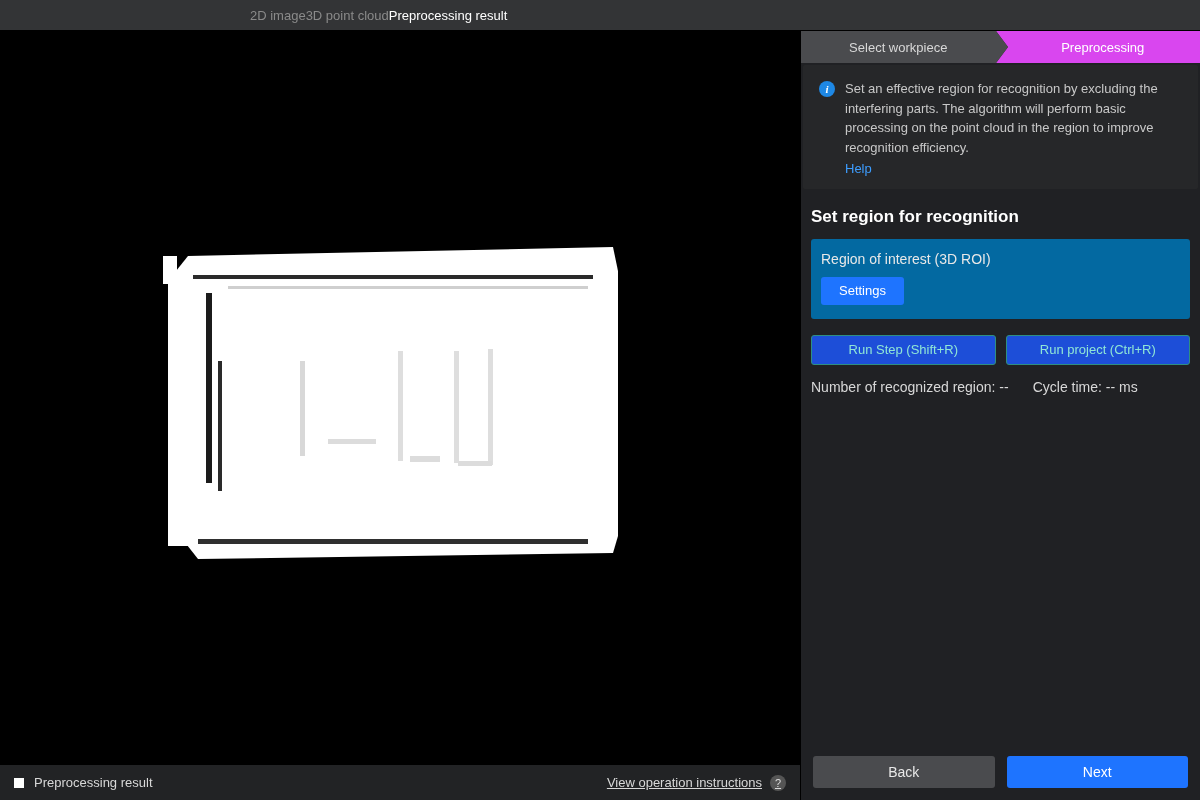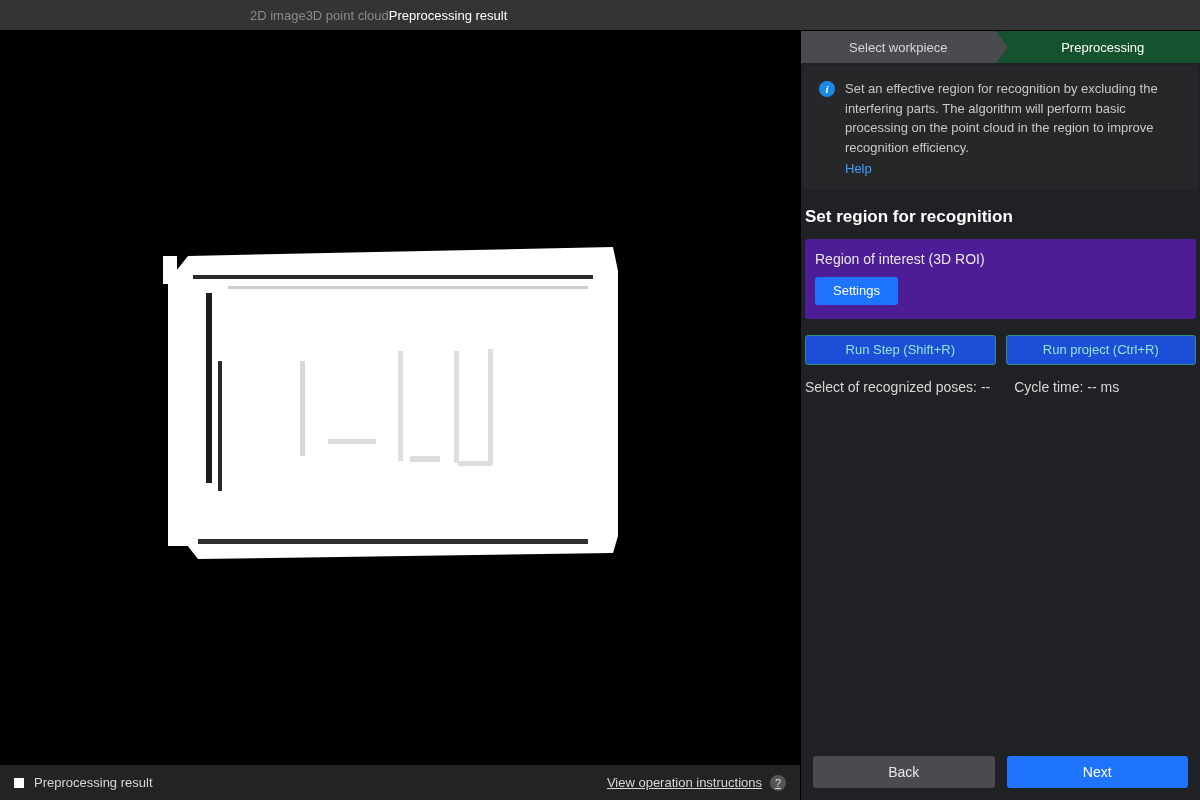--- a/index.html
+++ b/index.html
@@ -15,42 +15,42 @@
   .viewer-img svg { position: absolute; inset: 0; }
   .viewer-footer { height: 36px; background: #222325; display: flex; align-items: center; padding: 0 14px; font-size: 13px; color: #d8d8d8; justify-content: space-between; border-top: 1px solid #000; }
   .vf-left { display: flex; align-items: center; gap: 10px; }
   .vf-square { width: 10px; height: 10px; background: #fff; }
   .vf-right { display: flex; align-items: center; gap: 8px; color: #d8d8d8; cursor: pointer; text-decoration: underline; }
   .qmark { width: 16px; height: 16px; border-radius: 50%; background: #555; color: #ddd; font-size: 11px; display: flex; align-items: center; justify-content: center; }
 
   .side { width: 400px; background: #202124; display: flex; flex-direction: column; border-left: 1px solid #000; }
   .steps { display: flex; height: 32px; background: #2a2b2e; }
   .step { flex: 1; position: relative; display: flex; align-items: center; justify-content: center; font-size: 13px; color: #d8d8d8; background: #4a4b4e; }
-  .step.active { background: #14532d; color: #fff; }
+  .step.active { background: #d946ef; color: #fff; }
   .step:not(:last-child)::after {
     content: ""; position: absolute; right: -12px; top: 0; width: 0; height: 0;
     border-top: 16px solid transparent; border-bottom: 16px solid transparent; border-left: 12px solid #4a4b4e;
     z-index: 2;
   }
   .step.active:not(:last-child)::after { border-left-color: #1a3a66; }
   .step:not(:first-child)::before {
     content: ""; position: absolute; left: 0; top: 0; width: 0; height: 0;
     border-top: 16px solid transparent; border-bottom: 16px solid transparent; border-left: 12px solid #2a2b2e;
     z-index: 1;
   }
   .step:not(:first-child) { padding-left: 10px; }
 
   .info-box { display: flex; gap: 10px; padding: 14px 16px 10px 16px; background: #262729; font-size: 13px; line-height: 1.5; margin: 2px 2px 10px 2px; border-radius: 2px; }
   .info-icon { width: 16px; height: 16px; border-radius: 50%; background: #1e88e5; color: #fff; font-size: 11px; font-weight: bold; display: flex; align-items: center; justify-content: center; flex-shrink: 0; margin-top: 2px; font-style: italic; font-family: Georgia, serif; }
   .info-text { color: #c8c8c8; }
   .help-link { color: #3d9dff; cursor: pointer; display: inline-block; margin-top: 2px; }
 
-  .side-content { padding: 0 4px; flex: 1; overflow: auto; }
+  .side-content { padding: 0 10px; flex: 1; overflow: auto; }
   .section-title { font-size: 17px; font-weight: 600; color: #fff; margin: 8px 0 12px 0; }
-  .roi-panel { background: #4c1d95; border-radius: 3px; padding: 12px 10px 14px 10px; }
+  .roi-panel { background: #0369a1; border-radius: 3px; padding: 12px 10px 14px 10px; }
   .roi-label { font-size: 14px; color: #e8e8e8; margin-bottom: 10px; }
   .roi-row { display: flex; gap: 8px; }
   .roi-select { flex: 1; height: 28px; background: #1c1d1f; border: 1px solid #3e3f42; border-radius: 3px; display: flex; align-items: center; justify-content: space-between; padding: 0 10px; cursor: pointer; }
   .roi-select .val { color: #ff3b30; font-size: 13px; }
   .chev { width: 0; height: 0; border-left: 5px solid transparent; border-right: 5px solid transparent; border-top: 6px solid #d8d8d8; }
   .btn { height: 28px; border-radius: 3px; display: flex; align-items: center; justify-content: center; font-size: 13px; cursor: pointer; border: none; }
   .btn-blue { background: #1e74ff; color: #fff; padding: 0 18px; }
   .btn-teal { background: #1d4ed8; color: #8fe6d6; border: 1px solid #2f8f82; }
   .run-row { display: flex; gap: 10px; margin: 16px 0 14px 0; }
   .run-row .btn { flex: 1; height: 30px; }
@@ -130,21 +130,21 @@
             <button class="btn btn-blue">Settings</button>
           </div>
         </div>
 
         <div class="run-row">
           <button class="btn btn-teal">Run Step (Shift+R)</button>
           <button class="btn btn-teal">Run project (Ctrl+R)</button>
         </div>
 
         <div class="stats">
-          <span>Select of recognized poses: --</span>
+          <span>Number of recognized region: --</span>
           <span>Cycle time: -- ms</span>
         </div>
       </div>
 
       <div class="nav-row">
         <button class="btn btn-gray">Back</button>
         <button class="btn btn-primary">Next</button>
       </div>
     </div>
   </div>

